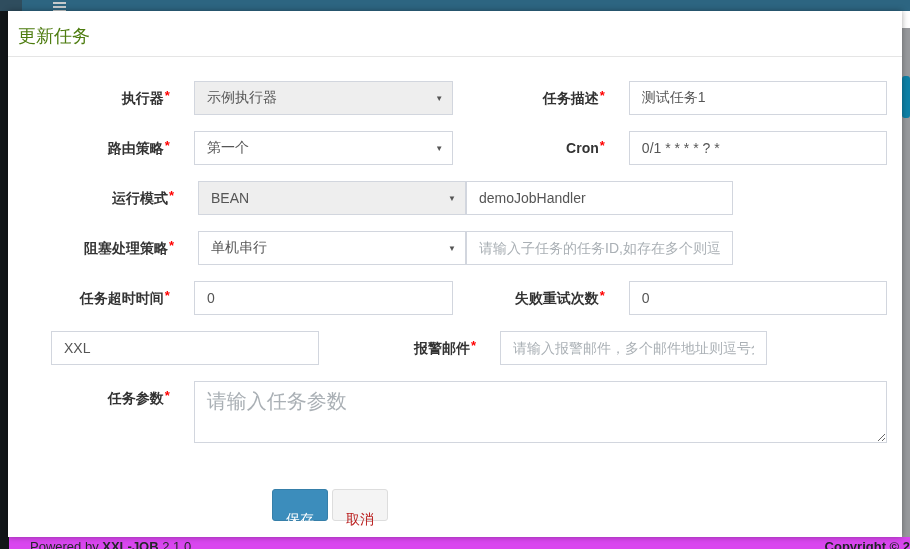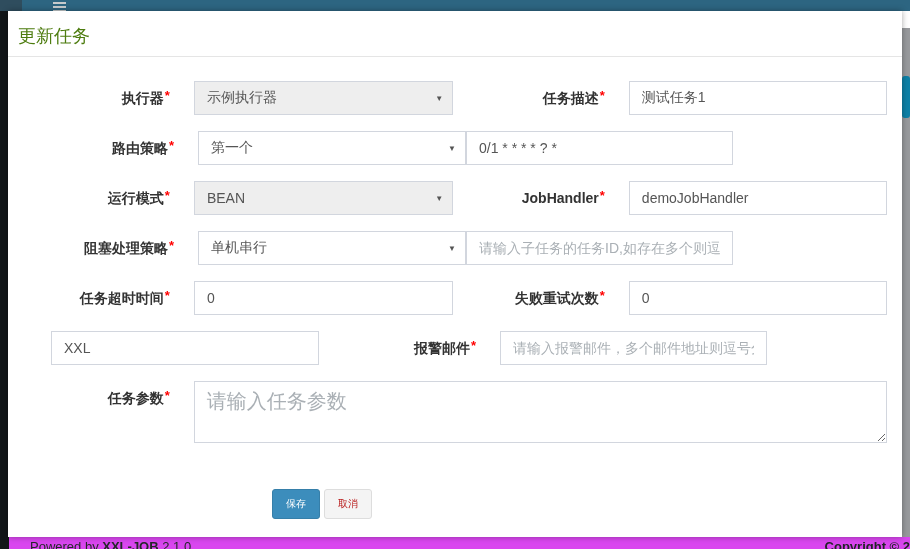--- a/index.html
+++ b/index.html
@@ -40,21 +40,21 @@
   .txt::placeholder{color:#aab0b5;opacity:1;}
   .selbox{box-sizing:border-box;position:relative;width:100%;height:34px;border:1px solid #d2d6de;
           background:#fff;display:flex;align-items:center;padding:0 24px 0 12px;color:#555;cursor:pointer;}
   .selbox.disabled{background:#eeeeee;cursor:default;}
   .selbox .val{overflow:hidden;white-space:nowrap;}
   .caret{position:absolute;right:9px;top:50%;transform:translateY(-50%);font-size:8px;color:#555;}
   .ta{box-sizing:border-box;width:717px;height:62px;border:1px solid #d2d6de;border-radius:0;
       padding:6px 12px;font-size:20px;color:#555;font-family:inherit;resize:both;outline:none;}
   .ta::placeholder{color:#aab0b5;opacity:1;}
   .btn-row{margin-left:221px;margin-top:46px;display:flex;}
-  .btn{box-sizing:border-box;height:30px;padding:0 13px;font-size:10px;line-height:28px;
+  .btn{box-sizing:border-box;height:16px;padding:15px 13px;font-size:14px;line-height:28px;
        border-radius:3px;cursor:pointer;font-family:inherit;}
   .btn-save{background:#3c8dbc;border:1px solid #367fa9;color:#fff;}
   .btn-cancel{background:#f4f4f4;border:1px solid #ddd;color:#b91c1c;margin-left:4px;}
 </style>
 </head>
 <body>
 
 <div class="navbar">
   <div class="navbar-logo"></div>
 </div>
@@ -93,34 +93,34 @@
     </div>
 
     <div class="form-row">
       <label class="lbl lbl-l"><span>路由策略</span><span class="req">*</span></label>
       <div class="ctl-l">
         <div class="selbox">
           <span class="val">第一个</span>
           <span class="caret">▼</span>
         </div>
       </div>
+      <label class="lbl lbl-r"><span>Cron</span><span class="req">*</span></label>
       <div class="ctl-r">
         <input class="txt" type="text" value="0/1 * * * * ? *" style="">
       </div>
     </div>
 
     <div class="form-row">
       <label class="lbl lbl-l"><span>运行模式</span><span class="req">*</span></label>
       <div class="ctl-l">
         <div class="selbox disabled">
           <span class="val">BEAN</span>
           <span class="caret">▼</span>
         </div>
       </div>
-      <label class="lbl lbl-r"><span>JobHandler</span><span class="req">*</span></label>
       <div class="ctl-r">
         <input class="txt" type="text" value="demoJobHandler" style="">
       </div>
     </div>
 
     <div class="form-row">
       <label class="lbl lbl-l"><span>阻塞处理策略</span><span class="req">*</span></label>
       <div class="ctl-l">
         <div class="selbox">
           <span class="val">单机串行</span>

